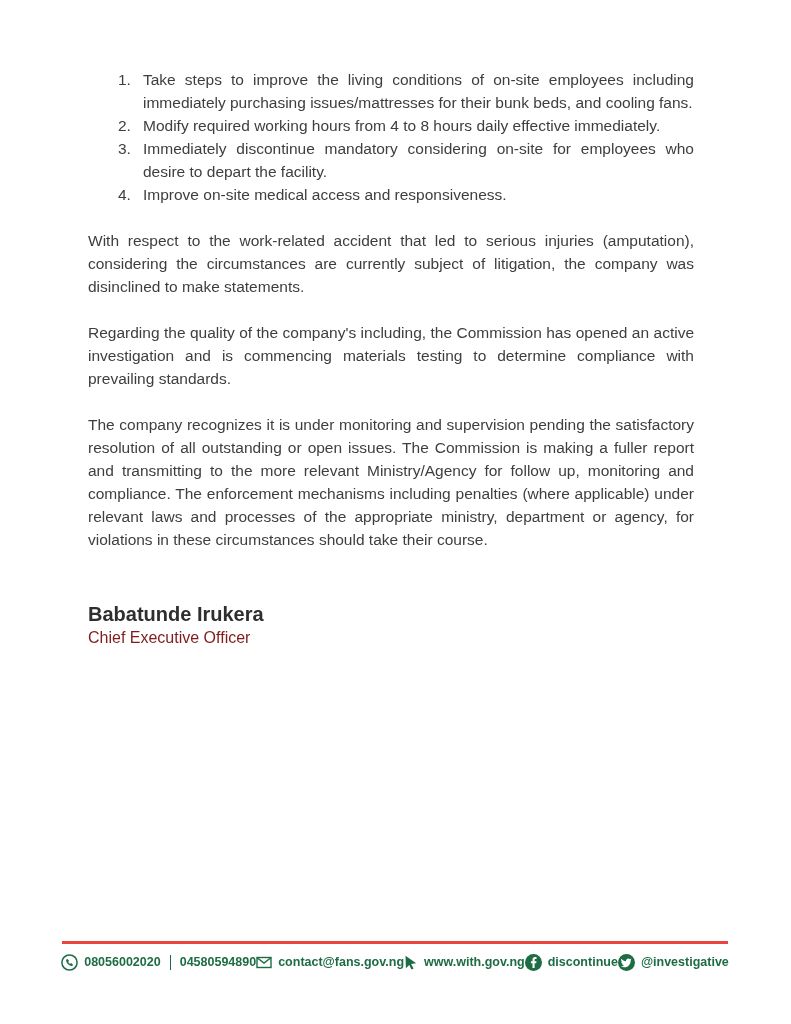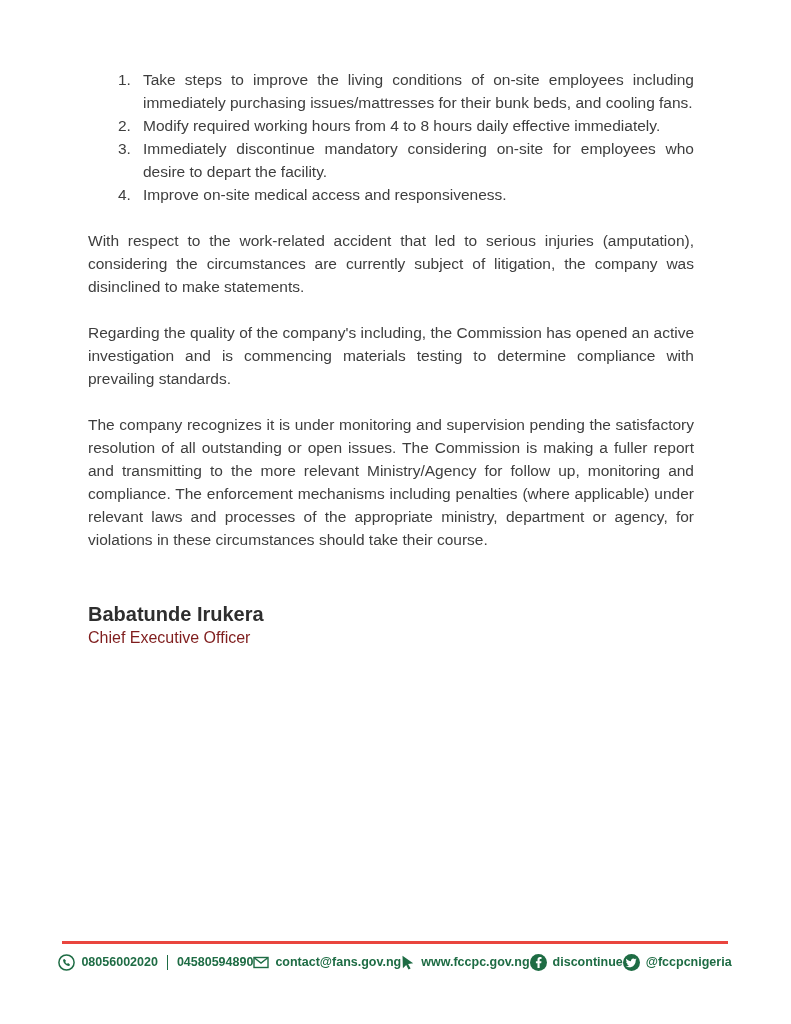--- a/index.html
+++ b/index.html
@@ -134,39 +134,39 @@
         </span>
         <span>contact@fans.gov.ng</span>
       </div>
 
       <div class="contact-item">
         <span class="icon">
           <svg width="14" height="15" viewBox="0 0 14 15">
             <path d="M1.5 0.8 L12.2 8.2 L7.1 8.9 L9.6 13.4 L7.5 14.4 L5.2 9.9 L1.9 13.2 Z" fill="#1e6c44"></path>
           </svg>
         </span>
-        <span>www.fccpc.gov.ng</span>
+        <span>www.with.gov.ng</span>
       </div>
 
       <div class="contact-item">
         <span class="icon">
           <svg width="17" height="17" viewBox="0 0 17 17">
             <circle cx="8.5" cy="8.5" r="8.5" fill="#1e6c44"></circle>
             <path d="M9.6 14 L9.6 9.2 L11.2 9.2 L11.45 7.2 L9.6 7.2 L9.6 5.9 C9.6 5.3 9.8 4.9 10.6 4.9 L11.5 4.9 L11.5 3.1 C11.3 3.08 10.7 3 10.0 3 C8.5 3 7.5 3.9 7.5 5.6 L7.5 7.2 L5.9 7.2 L5.9 9.2 L7.5 9.2 L7.5 14 Z" fill="#ffffff"></path>
           </svg>
         </span>
         <span>discontinue</span>
       </div>
 
       <div class="contact-item">
         <span class="icon">
           <svg width="17" height="17" viewBox="0 0 17 17">
             <circle cx="8.5" cy="8.5" r="8.5" fill="#1e6c44"></circle>
             <path d="M13.6 5.6 C13.2 5.77 12.85 5.83 12.45 5.8 C12.9 5.5 13.2 5.1 13.35 4.6 C12.9 4.87 12.45 5.05 11.93 5.15 C11.5 4.7 10.9 4.4 10.25 4.4 C9.0 4.4 8.0 5.42 8.0 6.67 C8.0 6.85 8.02 7.02 8.06 7.19 C6.2 7.1 4.5 6.2 3.4 4.82 C3.2 5.15 3.1 5.54 3.1 5.96 C3.1 6.74 3.5 7.44 4.11 7.85 C3.74 7.83 3.39 7.73 3.09 7.56 L3.09 7.59 C3.09 8.69 3.87 9.6 4.9 9.81 C4.57 9.91 4.22 9.91 3.88 9.85 C4.17 10.75 5.01 11.41 6.0 11.43 C5.22 12.04 4.25 12.36 3.25 12.35 C3.07 12.35 2.9 12.34 2.72 12.32 C3.72 12.97 4.9 13.35 6.18 13.35 C10.35 13.35 12.63 9.9 12.63 6.9 L12.62 6.6 C13.07 6.29 13.35 5.97 13.6 5.6 Z" fill="#ffffff"></path>
           </svg>
         </span>
-        <span>@fccpcnigeria</span>
+        <span>@investigative</span>
       </div>
 
     </div>
   </footer>
 
 </div>
 
 </body></html>

